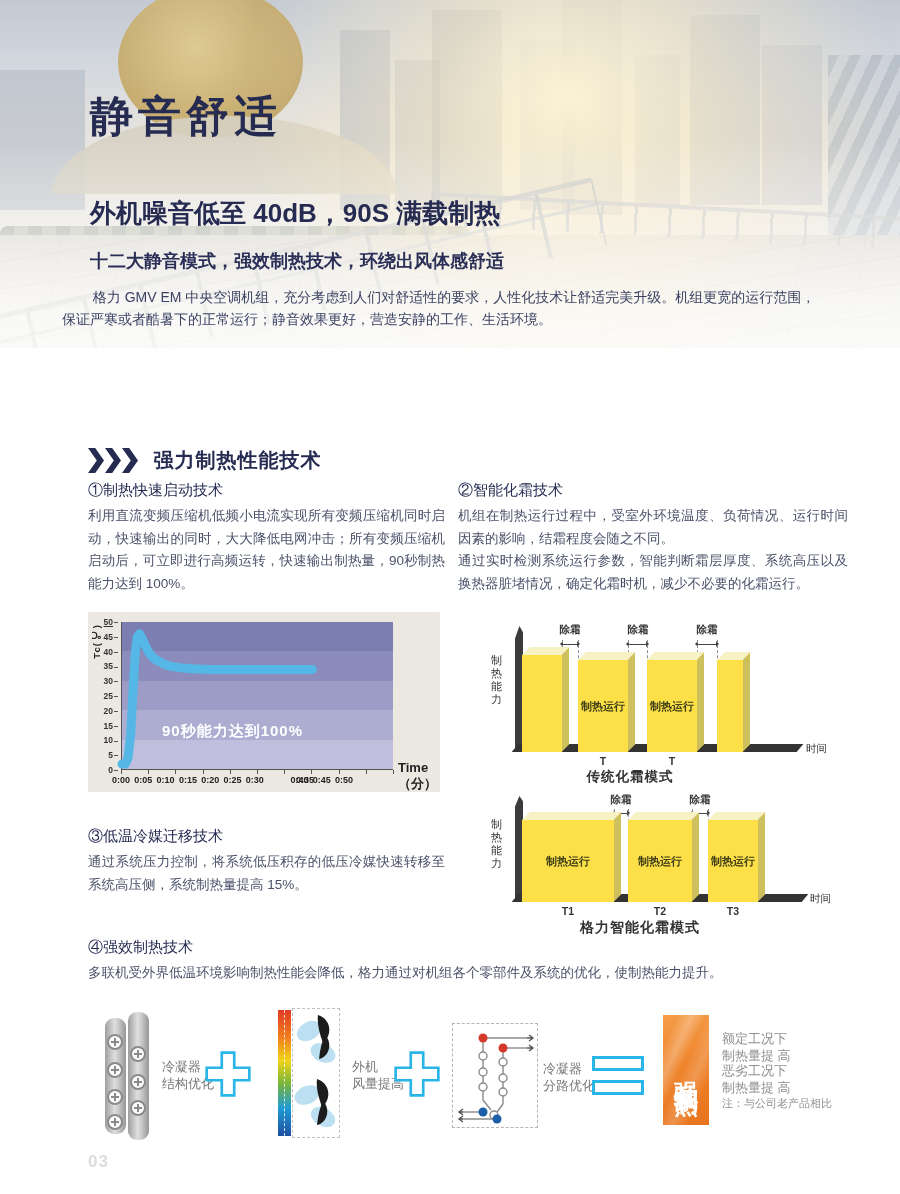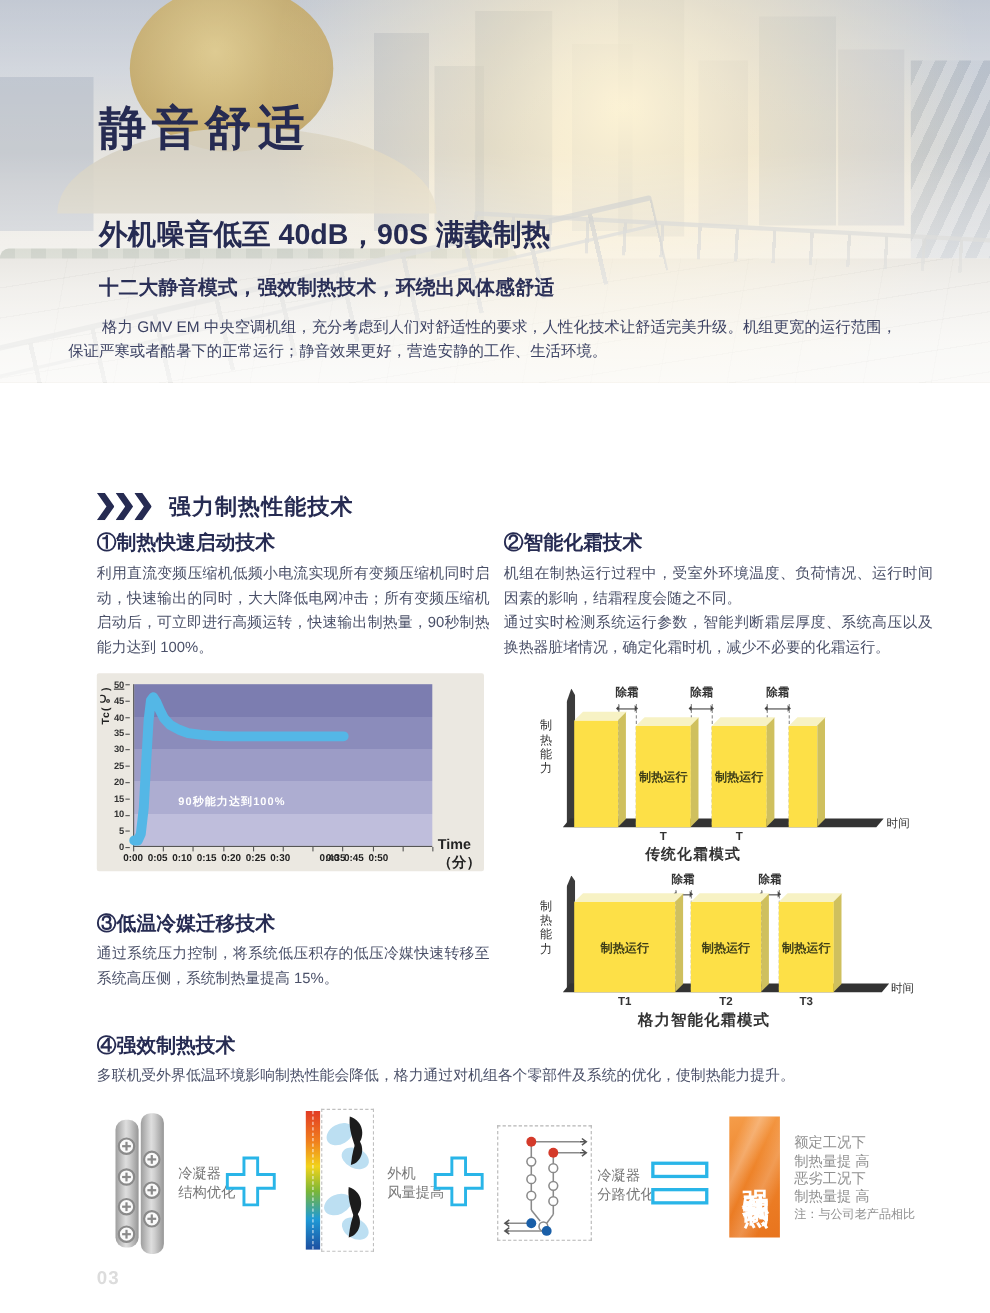--- a/index.html
+++ b/index.html
@@ -49,21 +49,21 @@
 
   
   .sec-head { position:absolute; left:88px; top:447px; height:28px; }
   .chev { display:inline-block; width:16px; height:25px; background:#262b52; margin-right:1px;
     clip-path: polygon(0 0, 45% 0, 100% 50%, 45% 100%, 0 100%, 55% 50%); vertical-align:middle; }
   .sec-title { display:inline-block; vertical-align:middle; margin-left:10px; font-size:20px;
     font-weight:bold; color:#262b52; font-family:"DejaVu Serif", serif; letter-spacing:1px; }
 
   
   .item { position:absolute; }
-  .item h3 { font-size:18px; font-weight:bold; color:#262b52; margin-bottom:5px; }
+  .item h3 { font-size:15px; font-weight:normal; color:#262b52; margin-bottom:5px; }
   .item p { font-size:13.5px; line-height:22.5px; color:#4b5169; text-align:justify; }
   #item1 { left:88px; top:481px; width:357px; }
   #item2 { left:458px; top:481px; width:390px; }
   #item3 { left:88px; top:827px; width:357px; }
   #item4 { left:88px; top:938px; width:792px; }
 
   
   .line-chart { position:absolute; left:88px; top:612px; width:352px; height:180px;
     background:#ebe8e1; border-radius:2px; }
   .line-plot { position:absolute; left:33px; top:10px; width:272px; height:148px;
@@ -75,21 +75,21 @@
   .ly-ticks { position:absolute; left:0; top:10px; width:30px; height:148px; }
   .ytick { position:absolute; right:0; transform:translateY(50%); font-size:8.5px; font-weight:bold; color:#333; }
   .ytick::after { content:""; display:inline-block; width:4px; height:1px; background:#555; margin-left:1px; vertical-align:middle; }
   .lx-ticks { position:absolute; left:33px; top:163px; width:223px; height:12px; }
   .xtick { position:absolute; transform:translateX(-50%); font-size:9px; font-weight:bold; color:#222; }
   .lx-marks { position:absolute; left:33px; top:158px; width:272px; height:5px; }
   .xmark { position:absolute; width:1px; height:4px; background:#555; }
   .ly-label { position:absolute; left:2px; top:12px; font-size:9.5px; font-weight:bold; color:#222;
     writing-mode:vertical-rl; transform:rotate(180deg); letter-spacing:1px; }
   .lx-label { position:absolute; left:310px; top:148px; font-size:13px; font-weight:bold; color:#222; width:44px; }
-  .line-anno { position:absolute; left:40px; top:100px; font-size:10px; font-weight:bold; color:#fff; letter-spacing:1px; }
+  .line-anno { position:absolute; left:40px; top:100px; font-size:15px; font-weight:bold; color:#fff; letter-spacing:1px; }
 
   
   .bar-chart { position:absolute; left:458px; width:390px; }
   #bchart1 { top:610px; height:178px; }
   #bchart2 { top:788px; height:152px; }
   .b-ylabel { position:absolute; font-size:11px; line-height:13px; color:#333; width:13px; text-align:center; }
   .b-xlabel { position:absolute; font-size:10.5px; color:#333; }
   .wall { position:absolute; width:8px; background:#3b3b3b;
     clip-path: polygon(0 10%, 55% 0, 100% 5%, 100% 100%, 0 100%); }
   .floor { position:absolute; height:8px; background:#333; transform:skewX(-40deg); }

